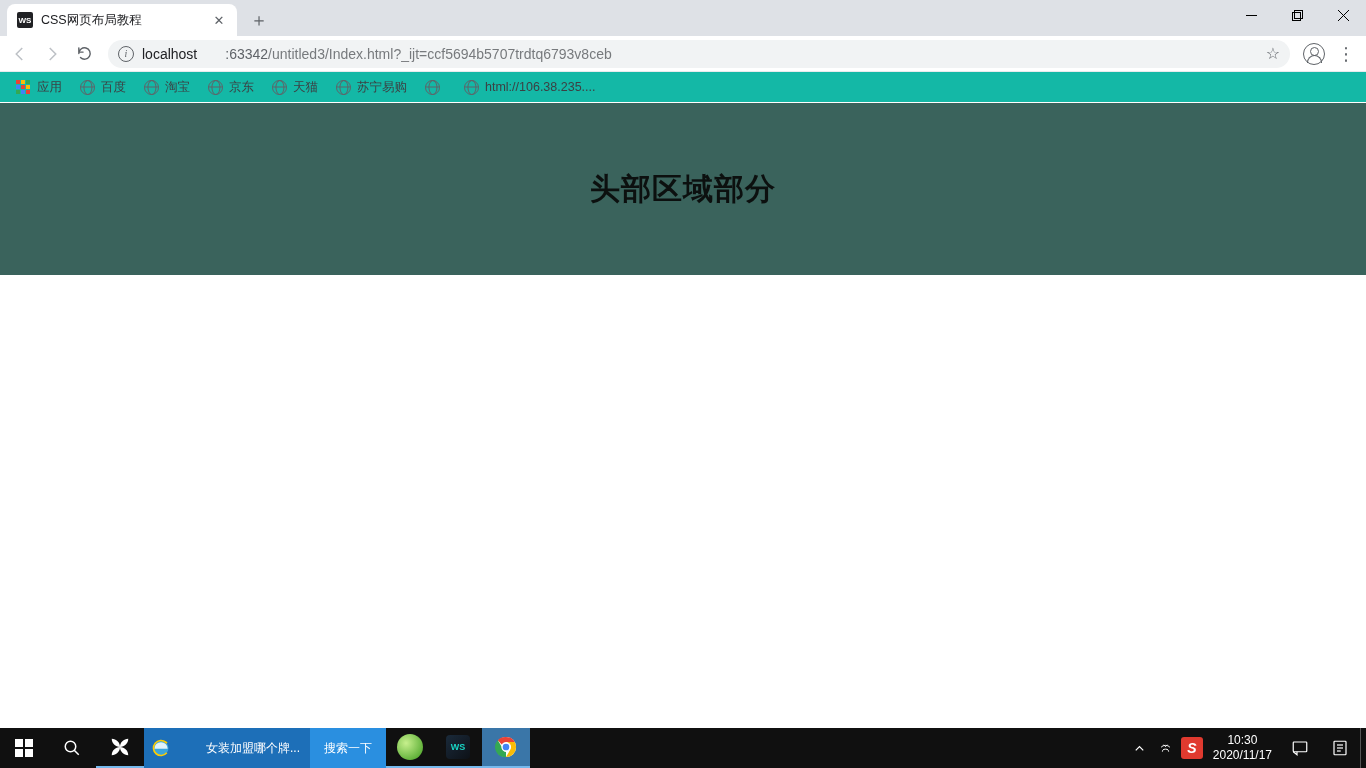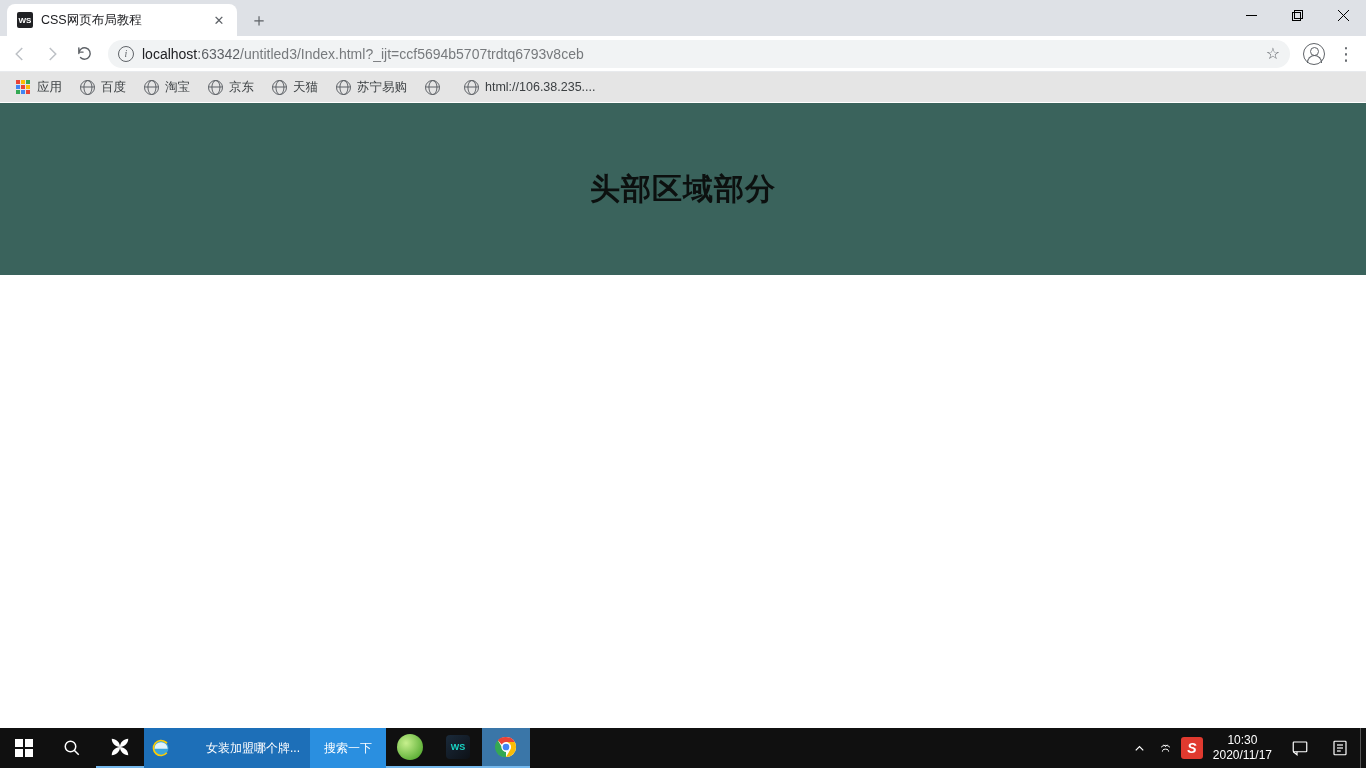--- a/index.html
+++ b/index.html
@@ -44,29 +44,29 @@
     flex:1; height:28px; background:#f1f3f4; border-radius:14px;
     display:flex; align-items:center; padding:0 10px; gap:8px; font-size:14px; color:#202124;
     margin:0 6px;
   }
   .omnibox .info-icn {
     width:16px; height:16px; border:1.3px solid #5f6368; border-radius:50%;
     display:flex; align-items:center; justify-content:center; font-size:10px; color:#5f6368;
     font-family:Georgia,serif; font-style:italic; line-height:1;
   }
   .omnibox .url-host { color:#202124; }
-  .omnibox .url-port { color:#5f6368; }
+  .omnibox .url-port { color:#5f6368;margin-left:28px; }
   .omnibox .url-path { color:#777a7d; }
   .omnibox .spacer { flex:1; }
   .omnibox .star { color:#5f6368; font-size:16px; }
   .menu-dots { font-size:18px; letter-spacing:0; color:#5f6368; }
 
   
   .bookmarks {
-    height:31px; background:#e5e5e5; display:flex; align-items:center; padding:0 8px; gap:2px;
+    height:31px; background:#14b8a6; display:flex; align-items:center; padding:0 8px; gap:2px;
     font-size:12.5px; color:#3c4043; border-bottom:1px solid #fff;
   }
   .bm-apps { display:flex; align-items:center; gap:7px; padding:0 8px; height:26px; border-radius:4px; }
   .apps-grid {
     width:14px; height:14px; display:grid; grid-template-columns:repeat(3,1fr);
     grid-template-rows:repeat(3,1fr); gap:1px;
   }
   .apps-grid span:nth-child(1){background:#ea4335;} .apps-grid span:nth-child(2){background:#fbbc05;}
   .apps-grid span:nth-child(3){background:#34a853;} .apps-grid span:nth-child(4){background:#4285f4;}
   .apps-grid span:nth-child(5){background:#ea4335;} .apps-grid span:nth-child(6){background:#fbbc05;}

